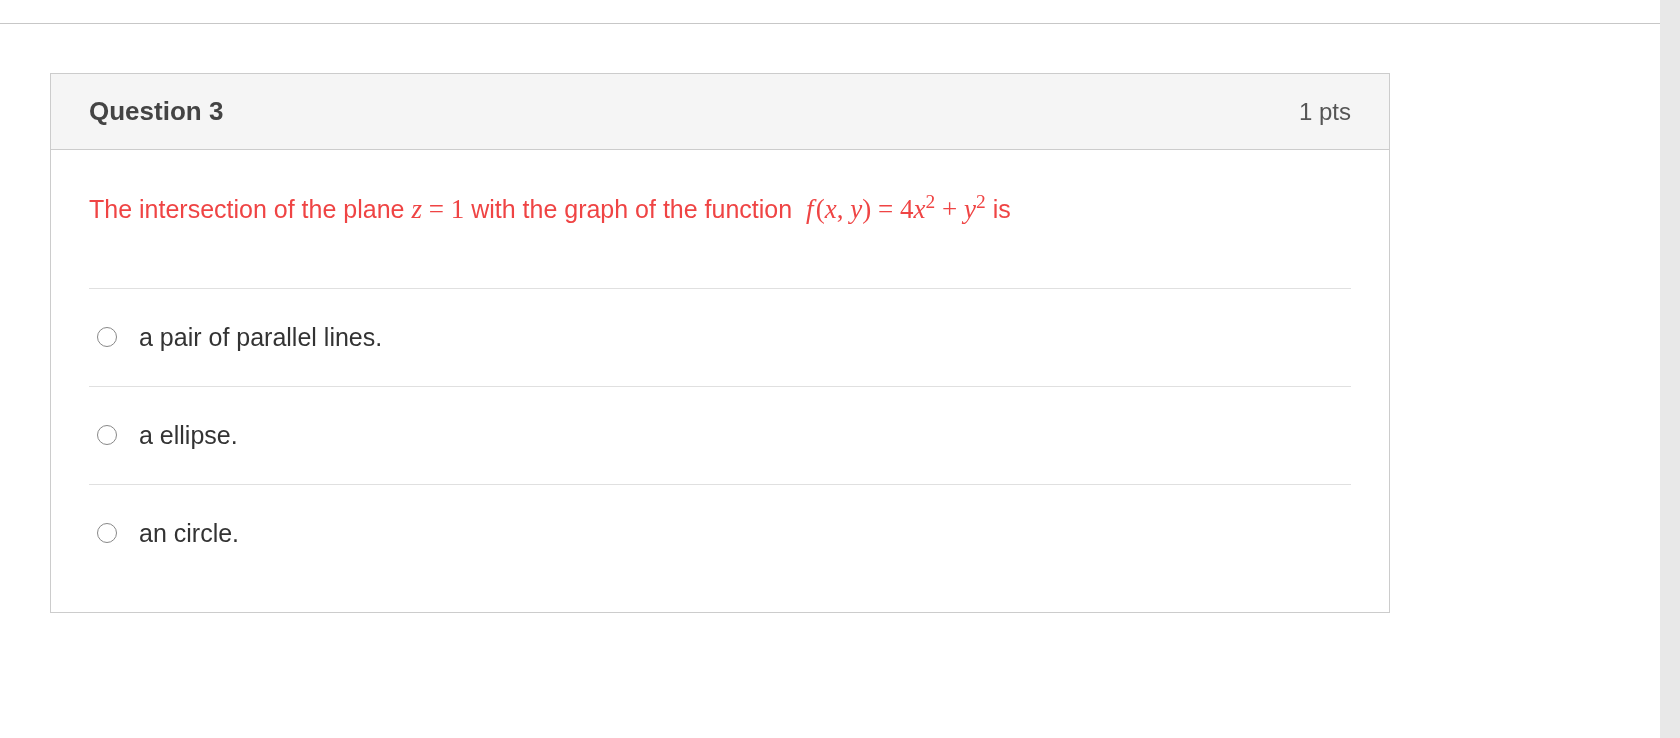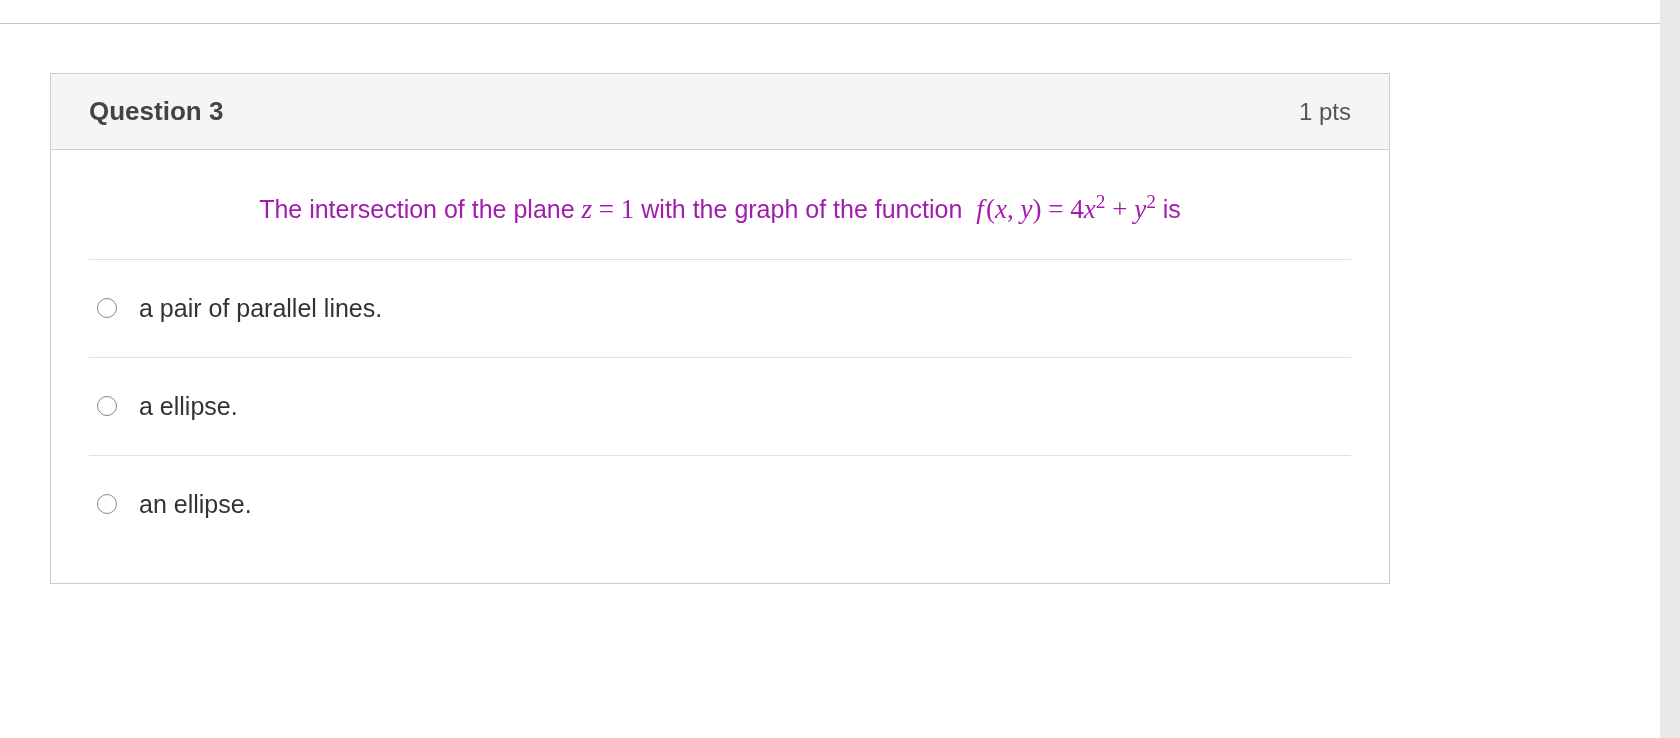--- a/index.html
+++ b/index.html
@@ -1,19 +1,18 @@
 <!DOCTYPE html>
 <html><head>
   <meta charset="utf-8">
   <style>
     * {
       margin: 0;
       padding: 0;
       box-sizing: border-box;
-      text-align: center;
     }
     body {
       font-family: "Helvetica Neue", Helvetica, Arial, sans-serif;
       background: #ffffff;
       width: 1680px;
       height: 738px;
       position: relative;
     }
     .top-border {
       position: absolute;
@@ -55,23 +54,23 @@
     .question-points {
       font-size: 24px;
       font-weight: normal;
       color: #555555;
     }
     .question-body {
       padding: 38px 38px 30px 38px;
     }
     .question-text {
       font-size: 25px;
-      color: #a21caf;
+      color: #ef4444;
       line-height: 1.4;
-      margin-bottom: 30px;
+      margin-bottom: 59px;
     }
     .math {
       font-family: "Times New Roman", serif;
       font-style: italic;
       font-size: 27px;
     }
     .math-var {
       font-style: italic;
     }
     .math-num {
@@ -128,16 +127,16 @@
     <div class="answer-option">
       <div class="radio-circle"></div>
       <div class="answer-label">a pair of parallel lines.</div>
     </div>
     <div class="answer-option">
       <div class="radio-circle"></div>
       <div class="answer-label">a ellipse.</div>
     </div>
     <div class="answer-option">
       <div class="radio-circle"></div>
-      <div class="answer-label">an ellipse.</div>
+      <div class="answer-label">an circle.</div>
     </div>
   </div>
 </div>
 
 </body></html>

